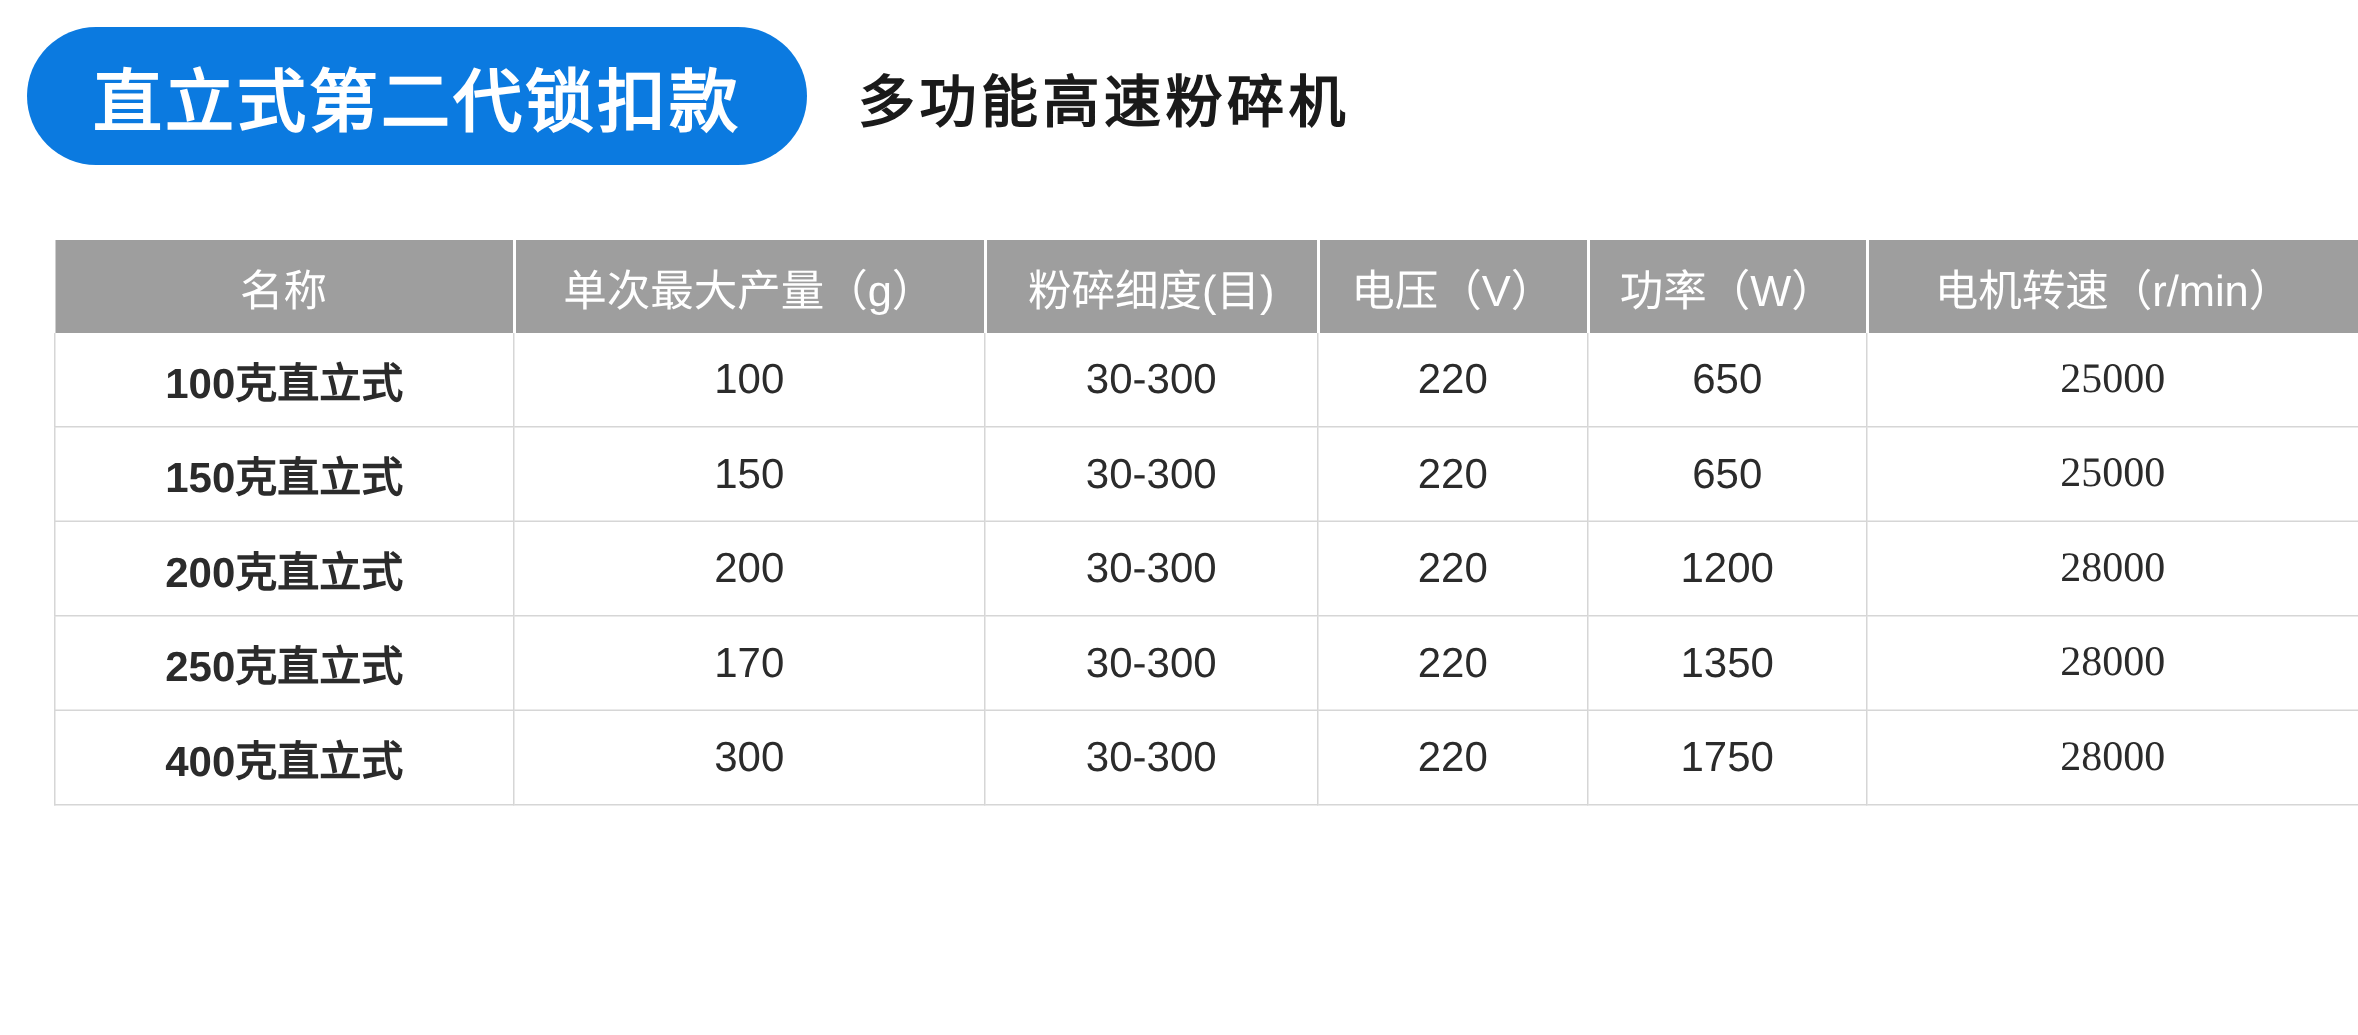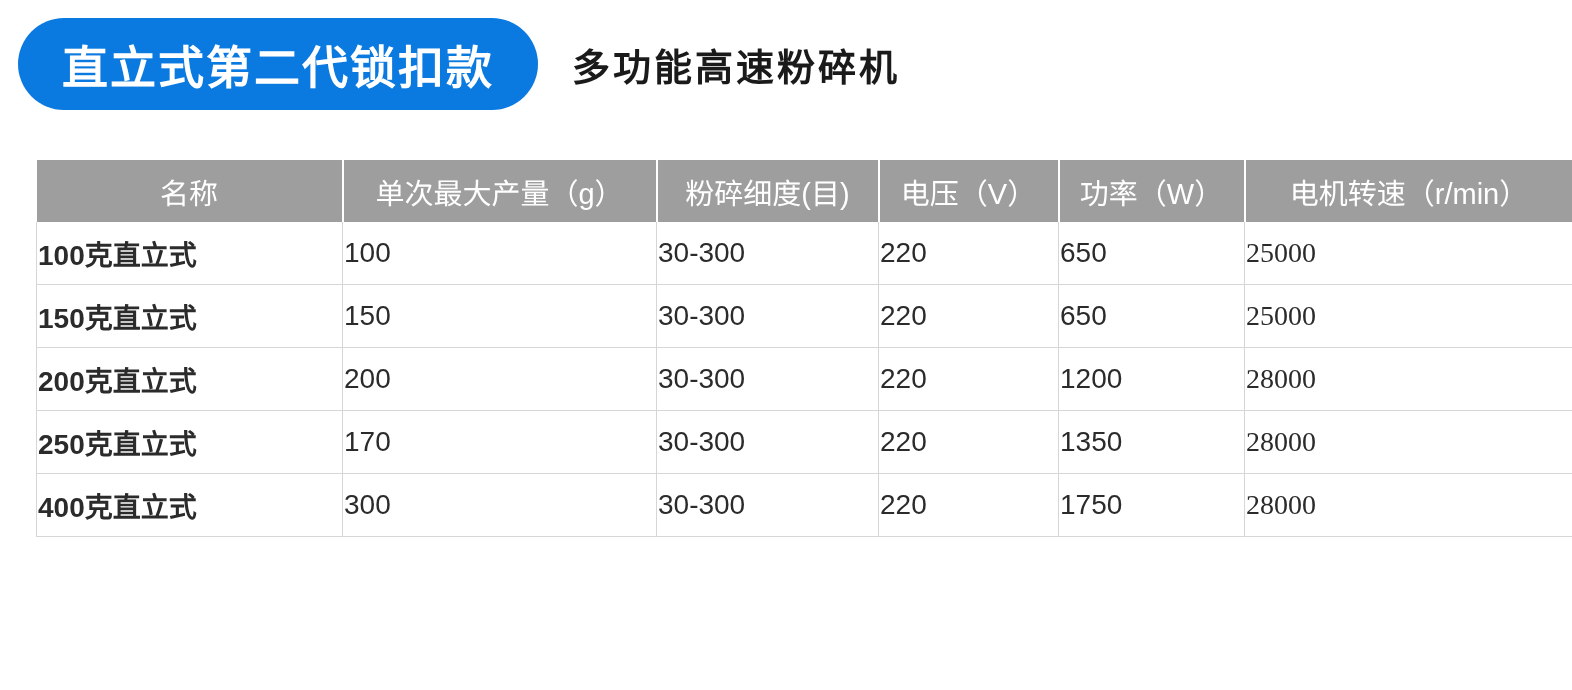--- a/index.html
+++ b/index.html
@@ -83,20 +83,21 @@
     vertical-align: middle;
     border-right: 2px solid #ffffff;
     padding: 0 4px;
     white-space: nowrap;
   }
   table.spec thead th:last-child { border-right: none; text-align: center; }
 
   table.spec tbody td {
     height: 60px;
     font-size: 28px;
+    text-align: center;
     vertical-align: middle;
     border-bottom: 1px solid #d6d6d6;
     border-right: 1px solid #d6d6d6;
     color: #2b2b2b;
     background: #ffffff;
   }
   table.spec tbody tr td:first-child {
     font-weight: bold;
     border-left: 1px solid #d6d6d6;
   }

